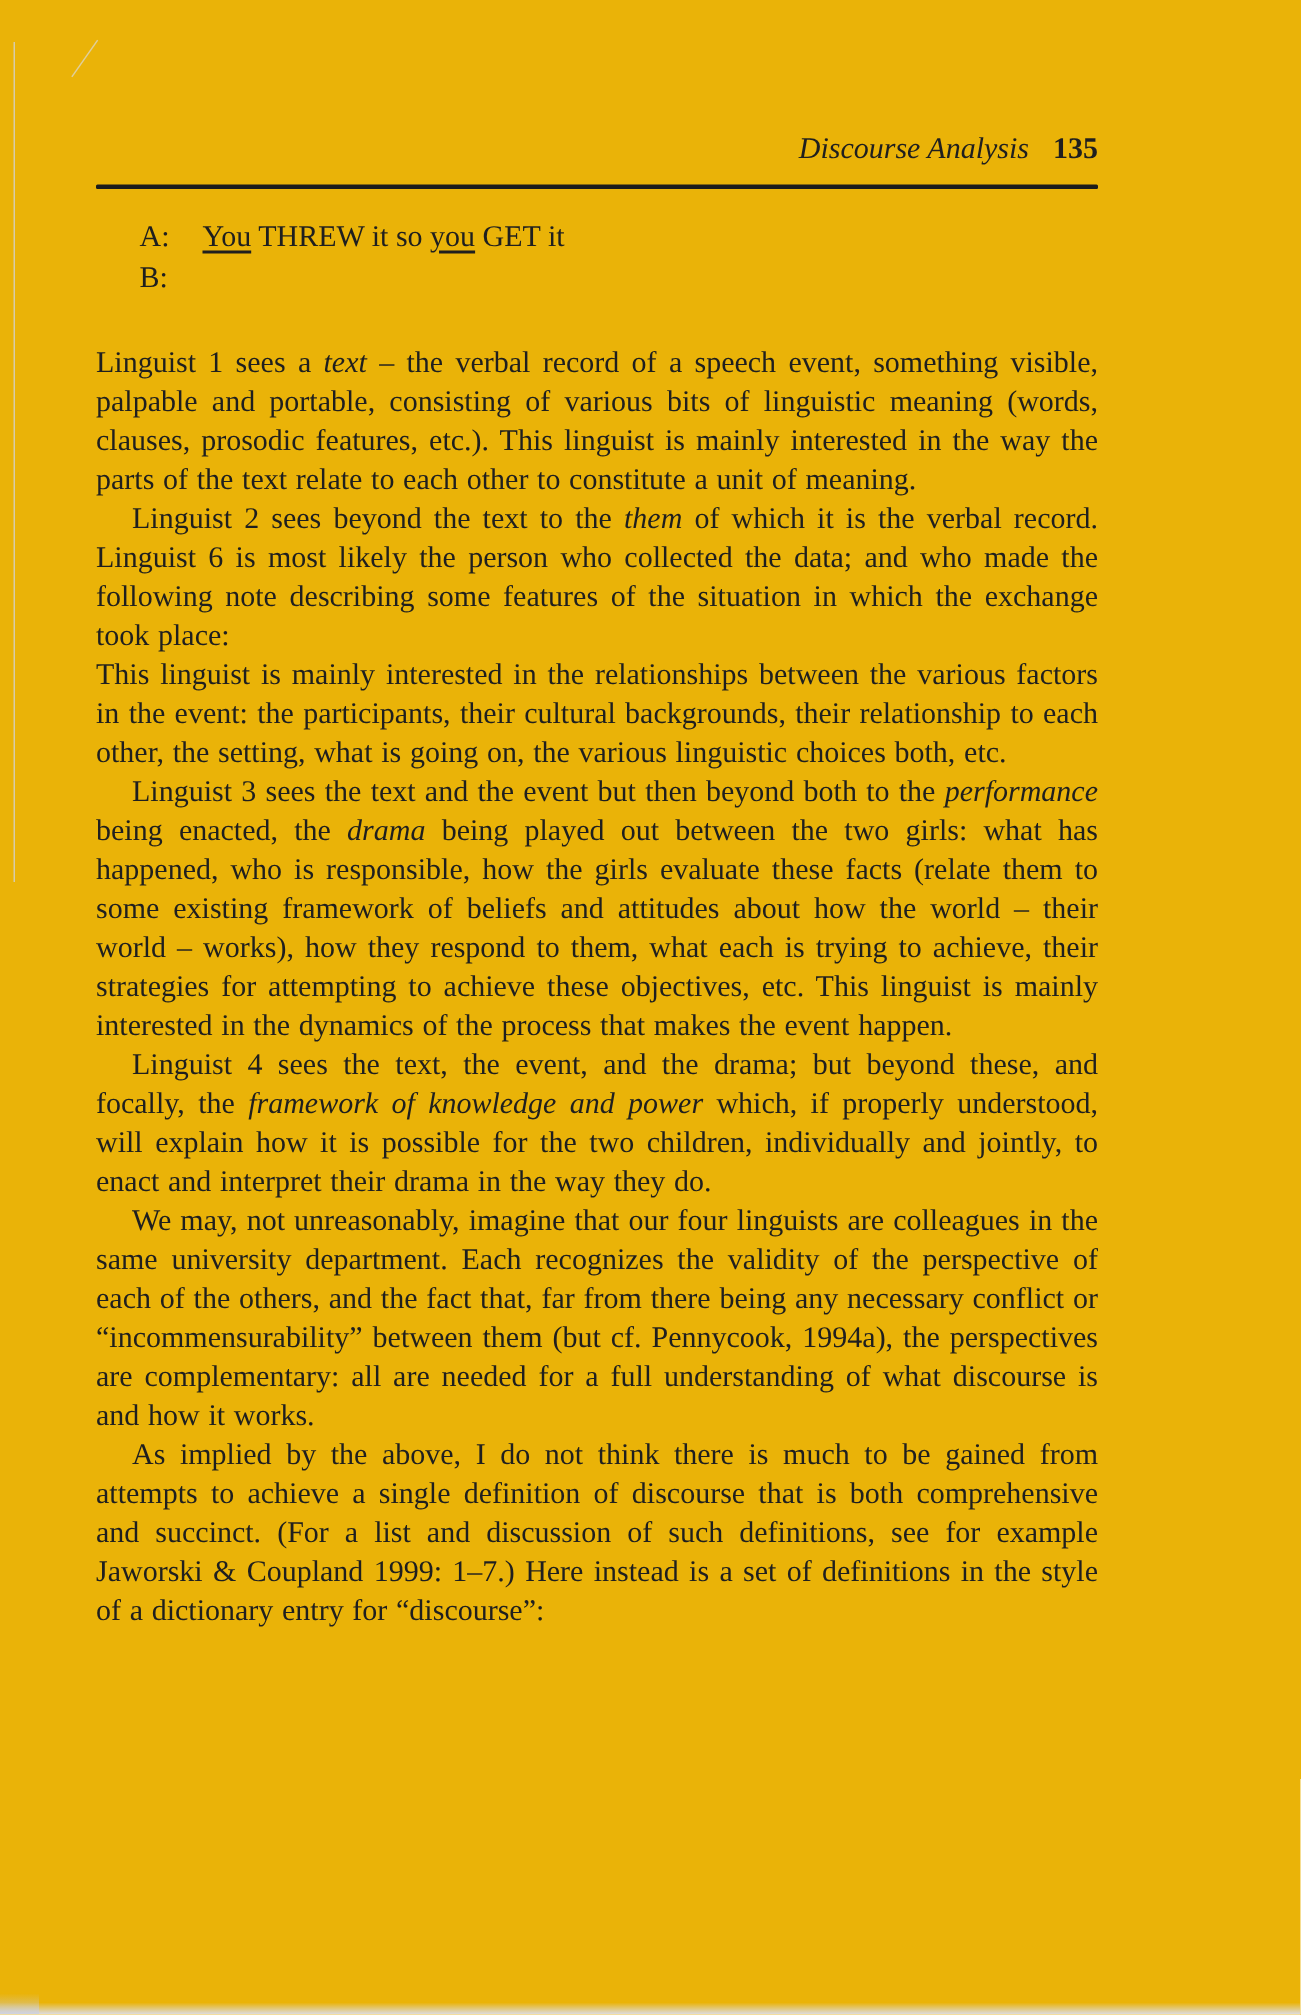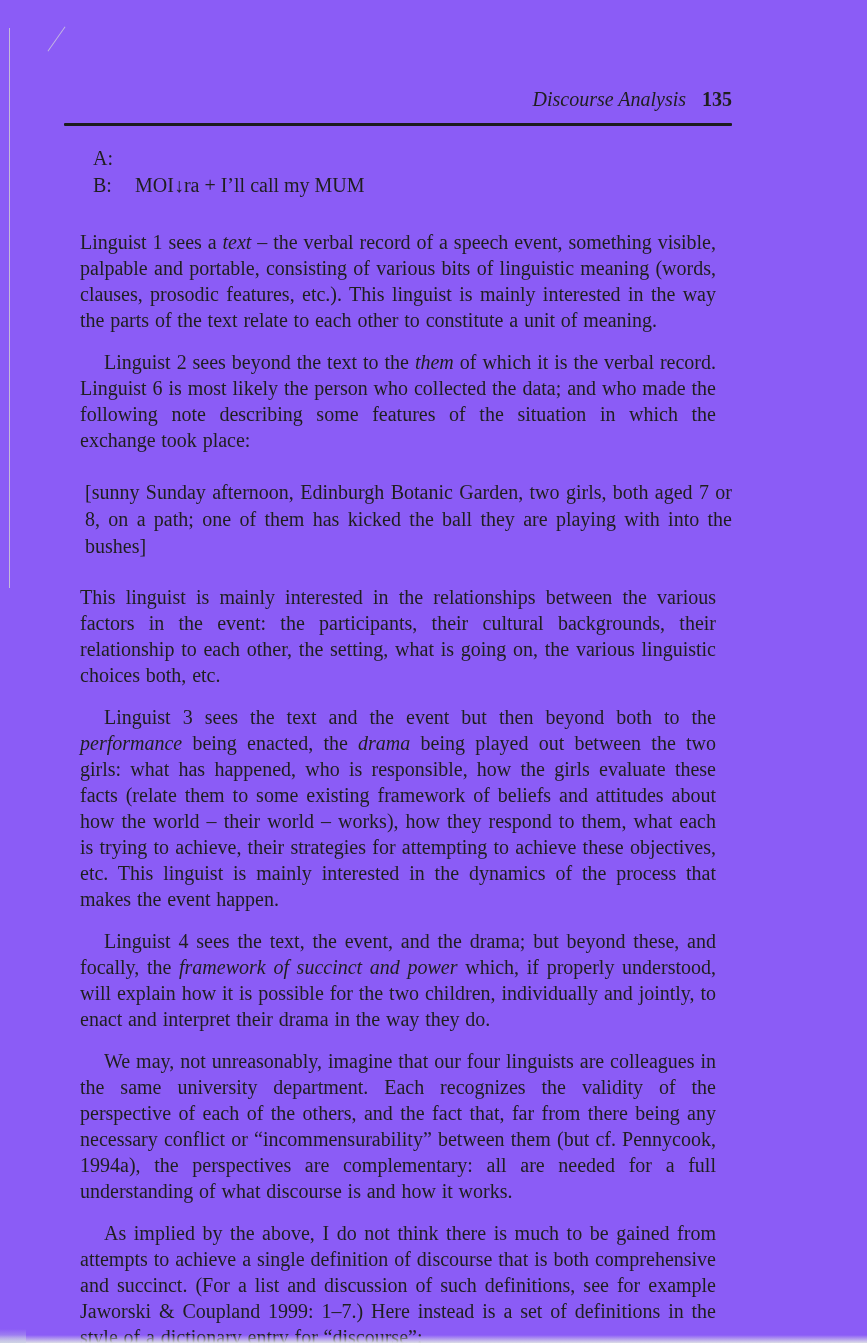--- a/index.html
+++ b/index.html
@@ -5,21 +5,21 @@
   html, body {
     margin: 0;
     padding: 0;
     background: #ffffff;
   }
   .page {
     position: relative;
     width: 867px;
     height: 1343px;
     margin: 0;
-    background: #8b5cf6;
+    background: #eab308;
     overflow: hidden;
     font-family: "Liberation Serif", "DejaVu Serif", serif;
     color: #1f1f1f;
     box-sizing: border-box;
   }
   
   .scan-left-crease {
     position: absolute;
     left: 9px; top: 28px;
     width: 1px; height: 560px;
@@ -82,21 +82,21 @@
   .t-speaker { width: 42px; flex: 0 0 42px; }
 
   
   .body-text {
     margin-top: 30px;
     font-size: 20px;
     line-height: 26px;
     text-align: justify;
     word-spacing: 0.04em;
   }
-  .body-text p { margin: 16px; }
+  .body-text p { margin: 0; }
   .body-text p.indent { text-indent: 24px; }
 
   .field-note {
     margin: 26px 0 24px 0;
     padding-left: 21px;
     text-align: justify;
     line-height: 27px;
   }
 
   .seg-italic { font-style: italic; }
@@ -113,36 +113,35 @@
 
     <div class="running-head">
       <span class="running-title">Discourse Analysis</span>
       <span class="page-number">135</span>
     </div>
     <div class="head-rule"></div>
 
     <div class="transcript">
       <div class="t-row">
         <span class="t-speaker">A:</span>
+        <span class="t-text"><span class="seg-underline">You</span><span> THREW it so </span><span class="seg-underline">you</span><span> GET it</span></span>
       </div>
       <div class="t-row">
         <span class="t-speaker">B:</span>
-        <span class="t-text"><span>MOI↓ra + I’ll call my MUM</span></span>
       </div>
     </div>
 
     <div class="body-text">
       <p><span>Linguist 1 sees a </span><span class="seg-italic">text</span><span> – the verbal record of a speech event, something visible, palpable and portable, consisting of various bits of linguistic meaning (words, clauses, prosodic features, etc.). This linguist is mainly interested in the way the parts of the text relate to each other to constitute a unit of meaning.</span></p>
       <p class="indent"><span>Linguist 2 sees beyond the text to the </span><span class="seg-italic">them</span><span> of which it is the verbal record. Linguist 6 is most likely the person who collected the data; and who made the following note describing some features of the situation in which the exchange took place:</span></p>
 
-      <div class="field-note"><span>[sunny Sunday afternoon, Edinburgh Botanic Garden, two girls, both aged 7 or 8, on a path; one of them has kicked the ball they are playing with into the bushes]</span></div>
 
       <p><span>This linguist is mainly interested in the relationships between the various factors in the event: the participants, their cultural backgrounds, their relationship to each other, the setting, what is going on, the various linguistic choices both, etc.</span></p>
       <p class="indent"><span>Linguist 3 sees the text and the event but then beyond both to the </span><span class="seg-italic">performance</span><span> being enacted, the </span><span class="seg-italic">drama</span><span> being played out between the two girls: what has happened, who is responsible, how the girls evaluate these facts (relate them to some existing framework of beliefs and attitudes about how the world – their world – works), how they respond to them, what each is trying to achieve, their strategies for attempting to achieve these objectives, etc. This linguist is mainly interested in the dynamics of the process that makes the event happen.</span></p>
-      <p class="indent"><span>Linguist 4 sees the text, the event, and the drama; but beyond these, and focally, the </span><span class="seg-italic">framework of succinct and power</span><span> which, if properly understood, will explain how it is possible for the two children, individually and jointly, to enact and interpret their drama in the way they do.</span></p>
+      <p class="indent"><span>Linguist 4 sees the text, the event, and the drama; but beyond these, and focally, the </span><span class="seg-italic">framework of knowledge and power</span><span> which, if properly understood, will explain how it is possible for the two children, individually and jointly, to enact and interpret their drama in the way they do.</span></p>
       <p class="indent"><span>We may, not unreasonably, imagine that our four linguists are colleagues in the same university department. Each recognizes the validity of the perspective of each of the others, and the fact that, far from there being any necessary conflict or “incommensurability” between them (but cf. Pennycook, 1994a), the perspectives are complementary: all are needed for a full understanding of what discourse is and how it works.</span></p>
       <p class="indent"><span>As implied by the above, I do not think there is much to be gained from attempts to achieve a single definition of discourse that is both comprehensive and succinct. (For a list and discussion of such definitions, see for example Jaworski &amp; Coupland 1999: 1–7.) Here instead is a set of definitions in the style of a dictionary entry for “discourse”:</span></p>
     </div>
 
   </div>
 
   <div class="scan-bottom-edge"></div>
   <div class="scan-bottom-corner"></div>
 </div>
 

